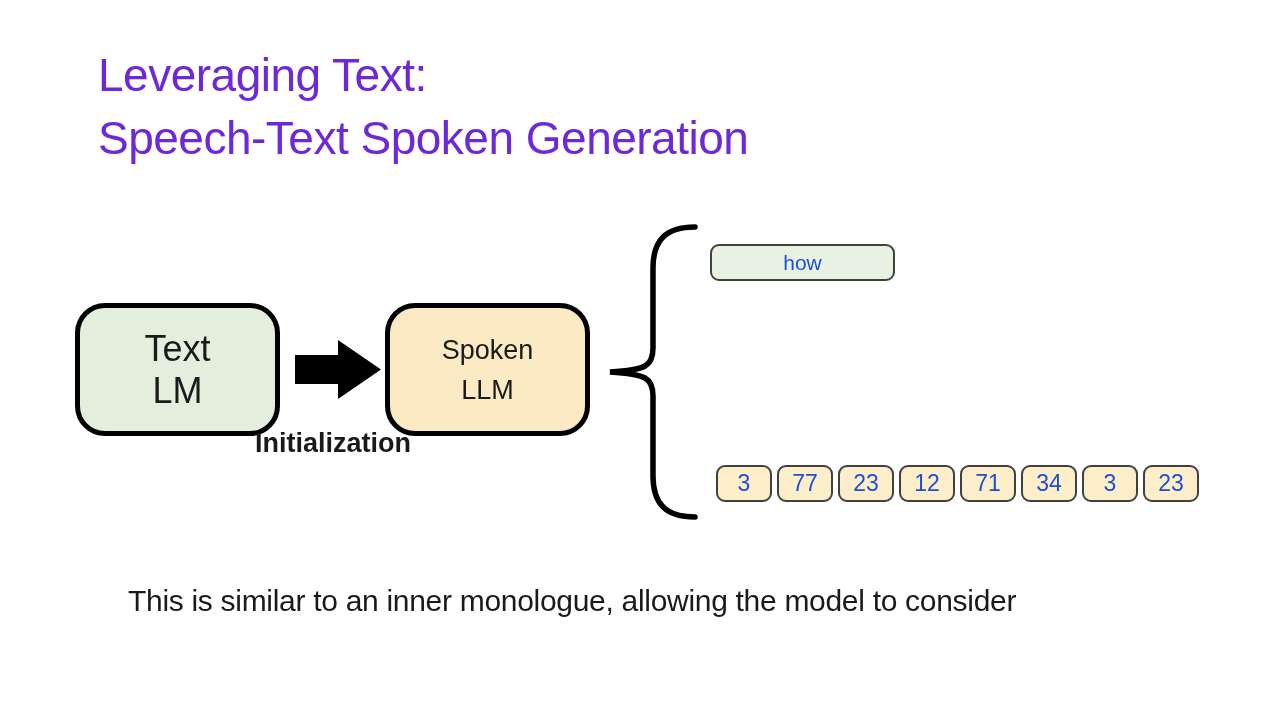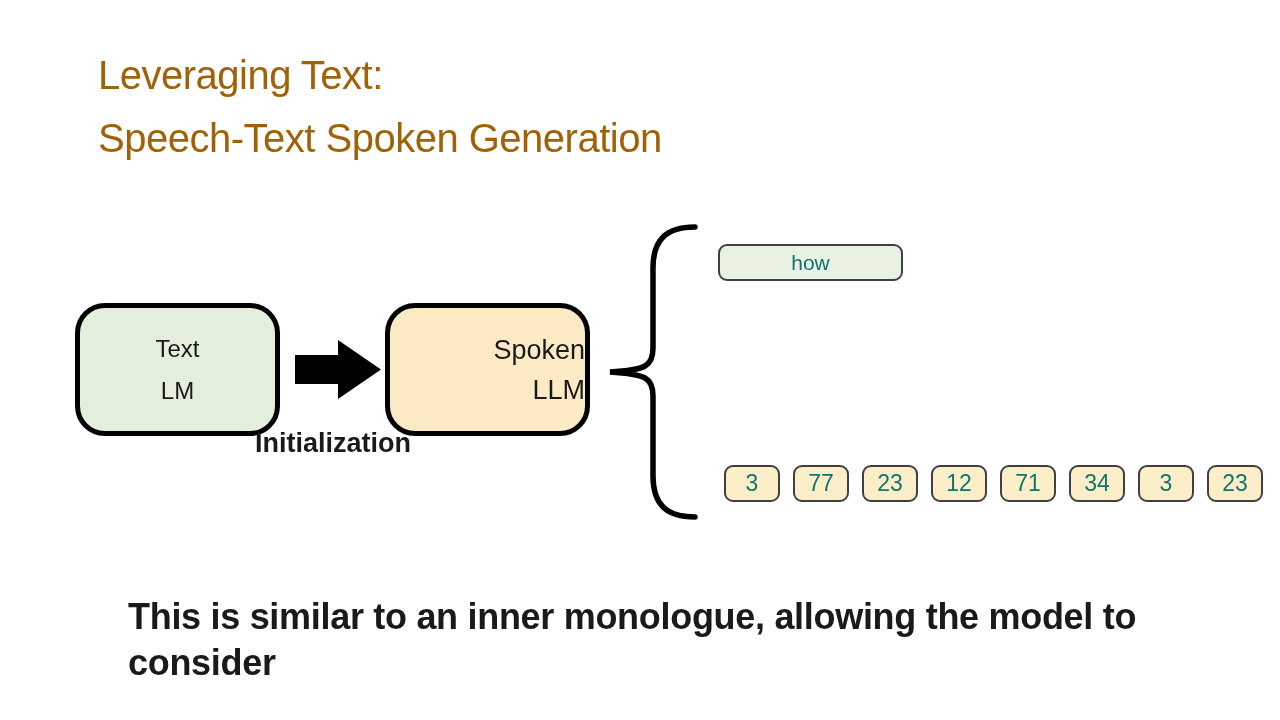--- a/index.html
+++ b/index.html
@@ -11,45 +11,45 @@
     font-family: "Liberation Sans", sans-serif;
     color: #141414;
     overflow: hidden;
   }
 
   
   .title {
     position: absolute;
     left: 98px;
     top: 44px;
-    font-size: 40px;
+    font-size: 46px;
     font-weight: 300;
     letter-spacing: -0.5px;
     line-height: 63px;
-    color: #a16207;
+    color: #6d28d9;
   }
 
   
   .flow-box {
     position: absolute;
     width: 205px;
     height: 133px;
     border: 5px solid #000000;
     border-radius: 30px;
     box-sizing: border-box;
     display: flex;
     flex-direction: column;
     align-items: center;
     justify-content: center;
-    font-size: 24px;
+    font-size: 36px;
     line-height: 42px;
     color: #1a1a1a;
   }
   .text-lm-box   { left: 75px;  top: 303px; background: var(--text-fill, #e4eedd); }
-  .spoken-llm-box{ left: 385px; top: 303px; background: var(--speech-fill, #fbeac3); font-size: 27px; line-height: 40px; align-items: flex-end; }
+  .spoken-llm-box{ left: 385px; top: 303px; background: var(--speech-fill, #fbeac3); font-size: 27px; line-height: 40px; }
 
   .arrow-svg { position: absolute; left: 293px; top: 338px; }
   .brace-svg { position: absolute; left: 596px; top: 218px; }
 
   .init-label {
     position: absolute;
     left: 233px;
     top: 428px;
     width: 200px;
     text-align: center;
@@ -64,37 +64,36 @@
   .speech-token-row { left: 716px; top: 465px; gap: 5px; }
 
   .token {
     height: 37px;
     box-sizing: border-box;
     border: 2px solid #404040;
     border-radius: 9px;
     display: flex;
     align-items: center;
     justify-content: center;
-    color: #0f766e;
-    margin-left: 8px;
+    color: #1d4ed8;
   }
   .text-token   { background: var(--text-token-fill, #e9f1e3);  font-size: 21px; }
   .speech-token { background: var(--speech-token-fill, #fdeeca); font-size: 23px; width: 56px; }
 
   .text-token.w1 { width: 185px; }
   .text-token.w2 { width: 168px; }
   .text-token.w3 { width: 115px; }
 
   
   .caption {
     position: absolute;
     left: 128px;
-    top: 594px;
-    font-size: 36px;
-    font-weight: 700;
+    top: 578px;
+    font-size: 30px;
+    font-weight: 400;
     letter-spacing: -0.3px;
     line-height: 46px;
     color: #1a1a1a;
   }
 </style>
 </head>
 <body>
 
 <div class="slide">
 

